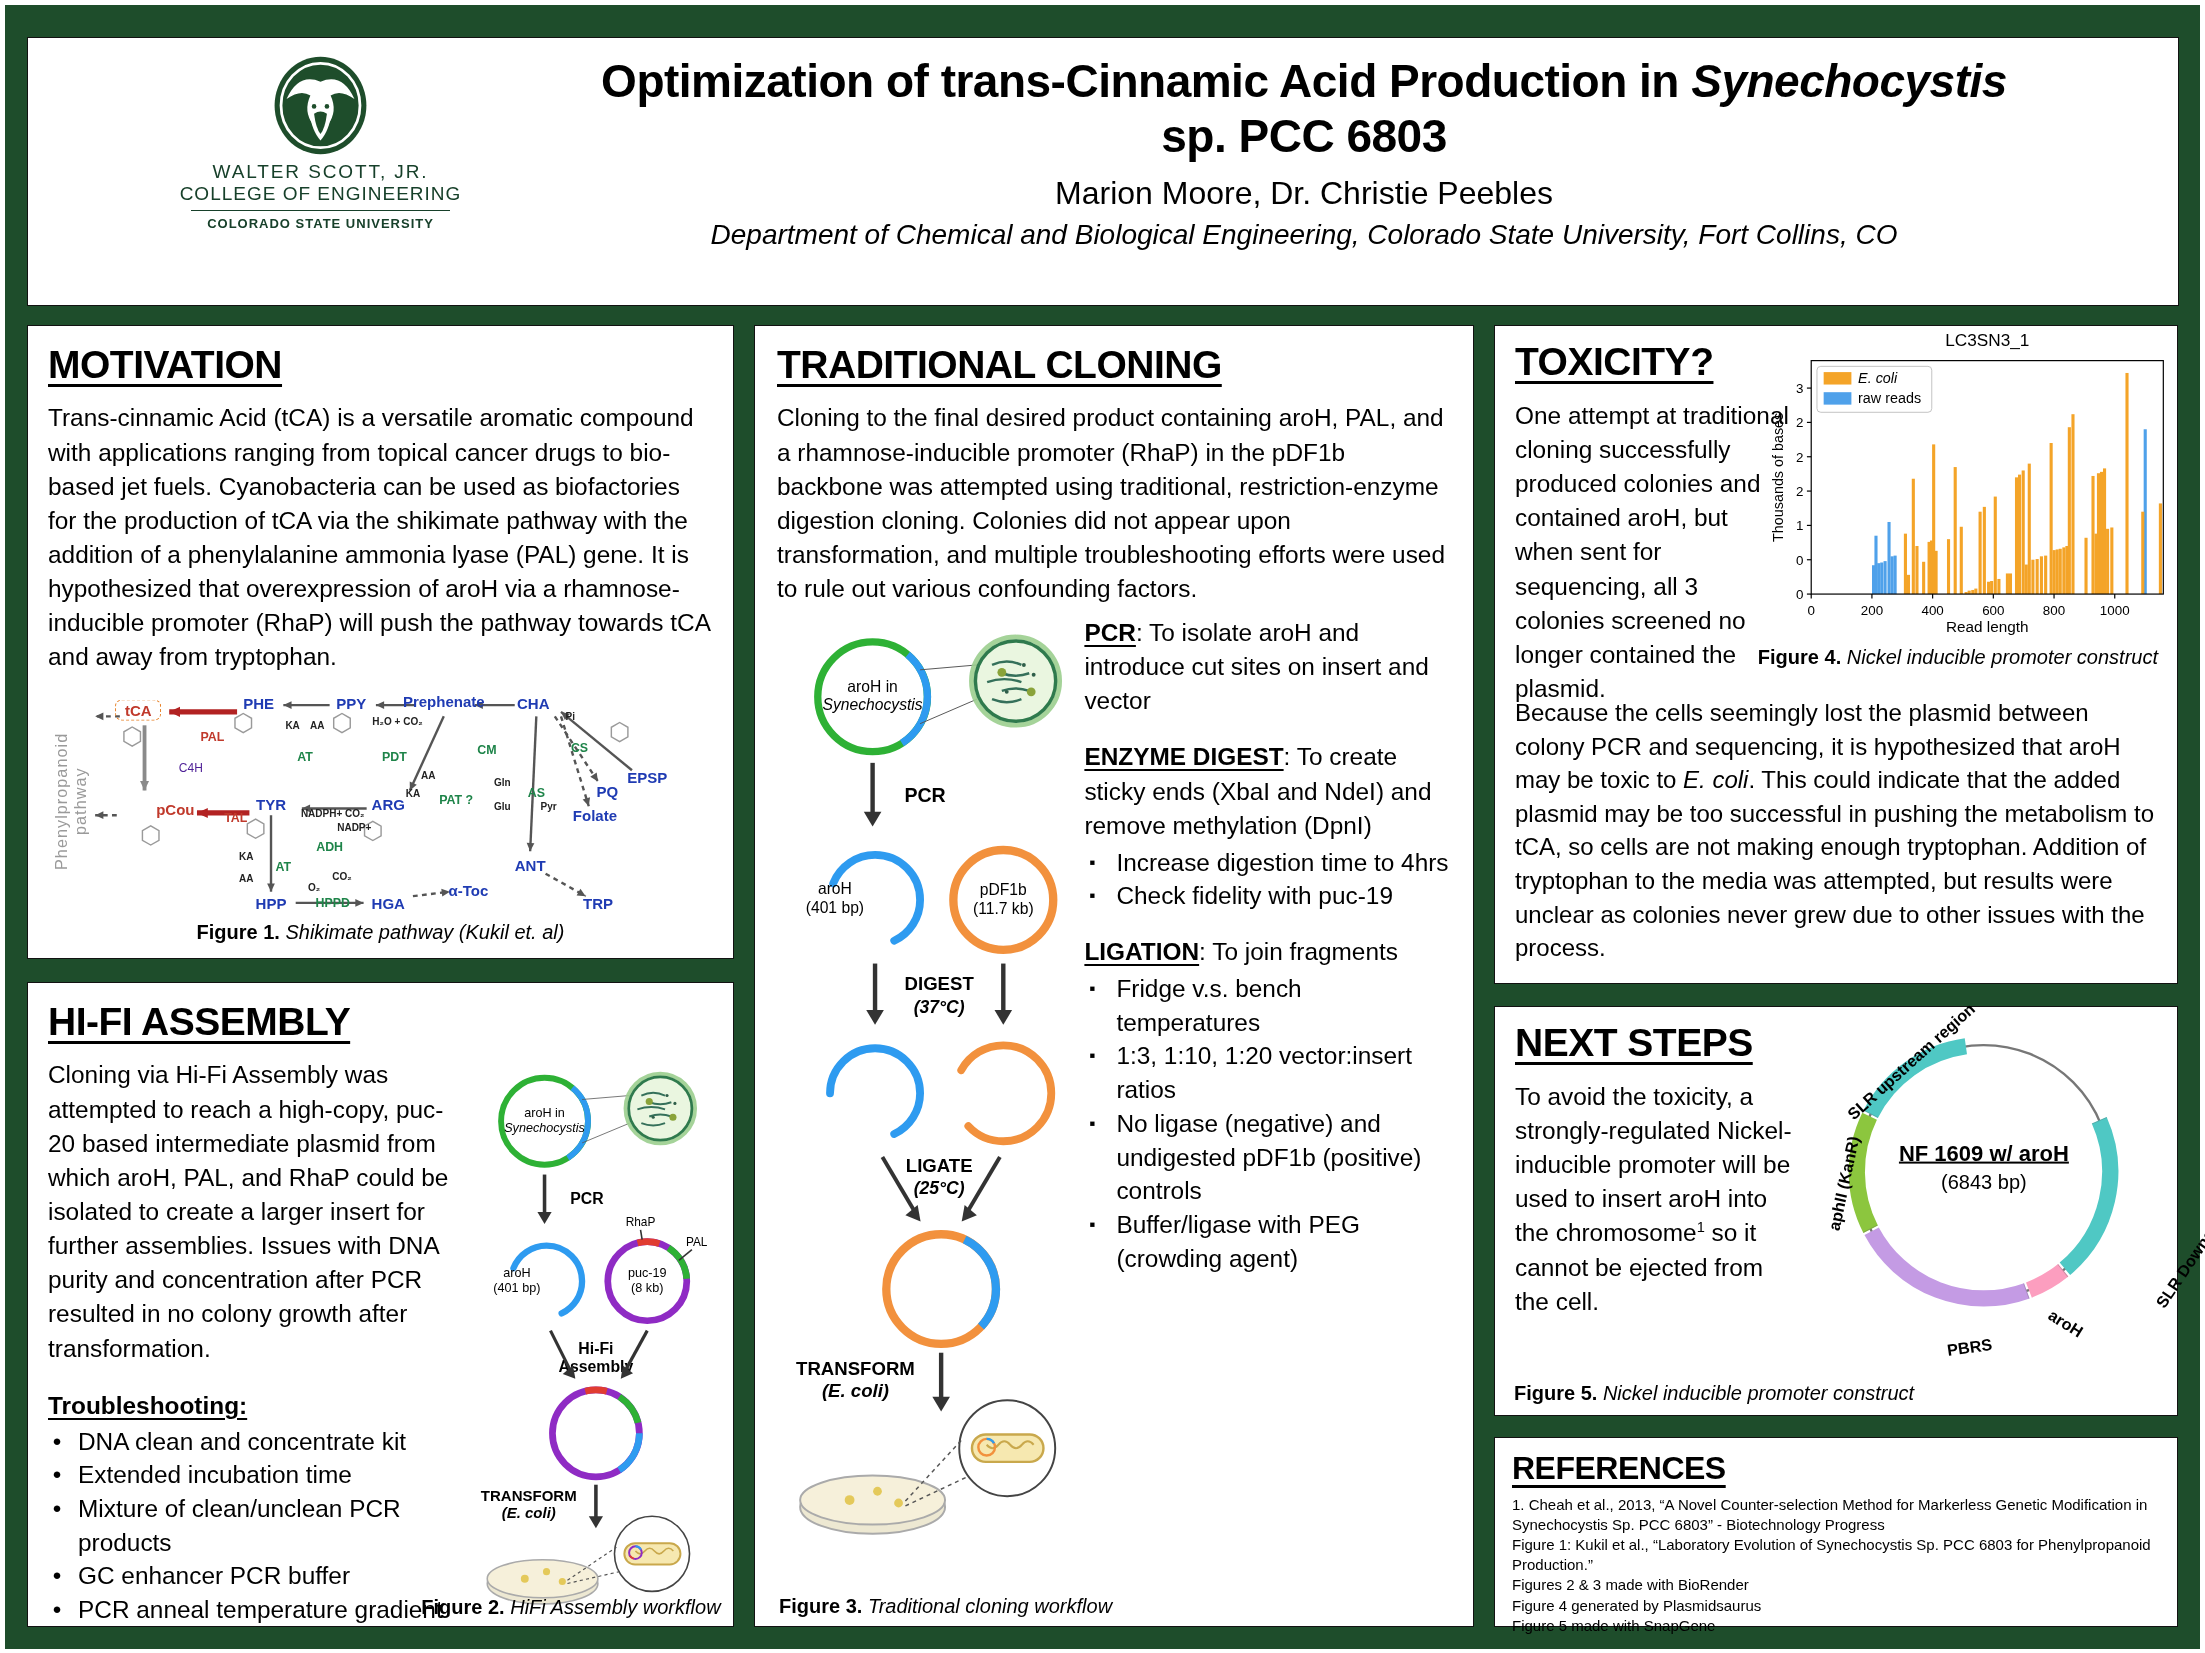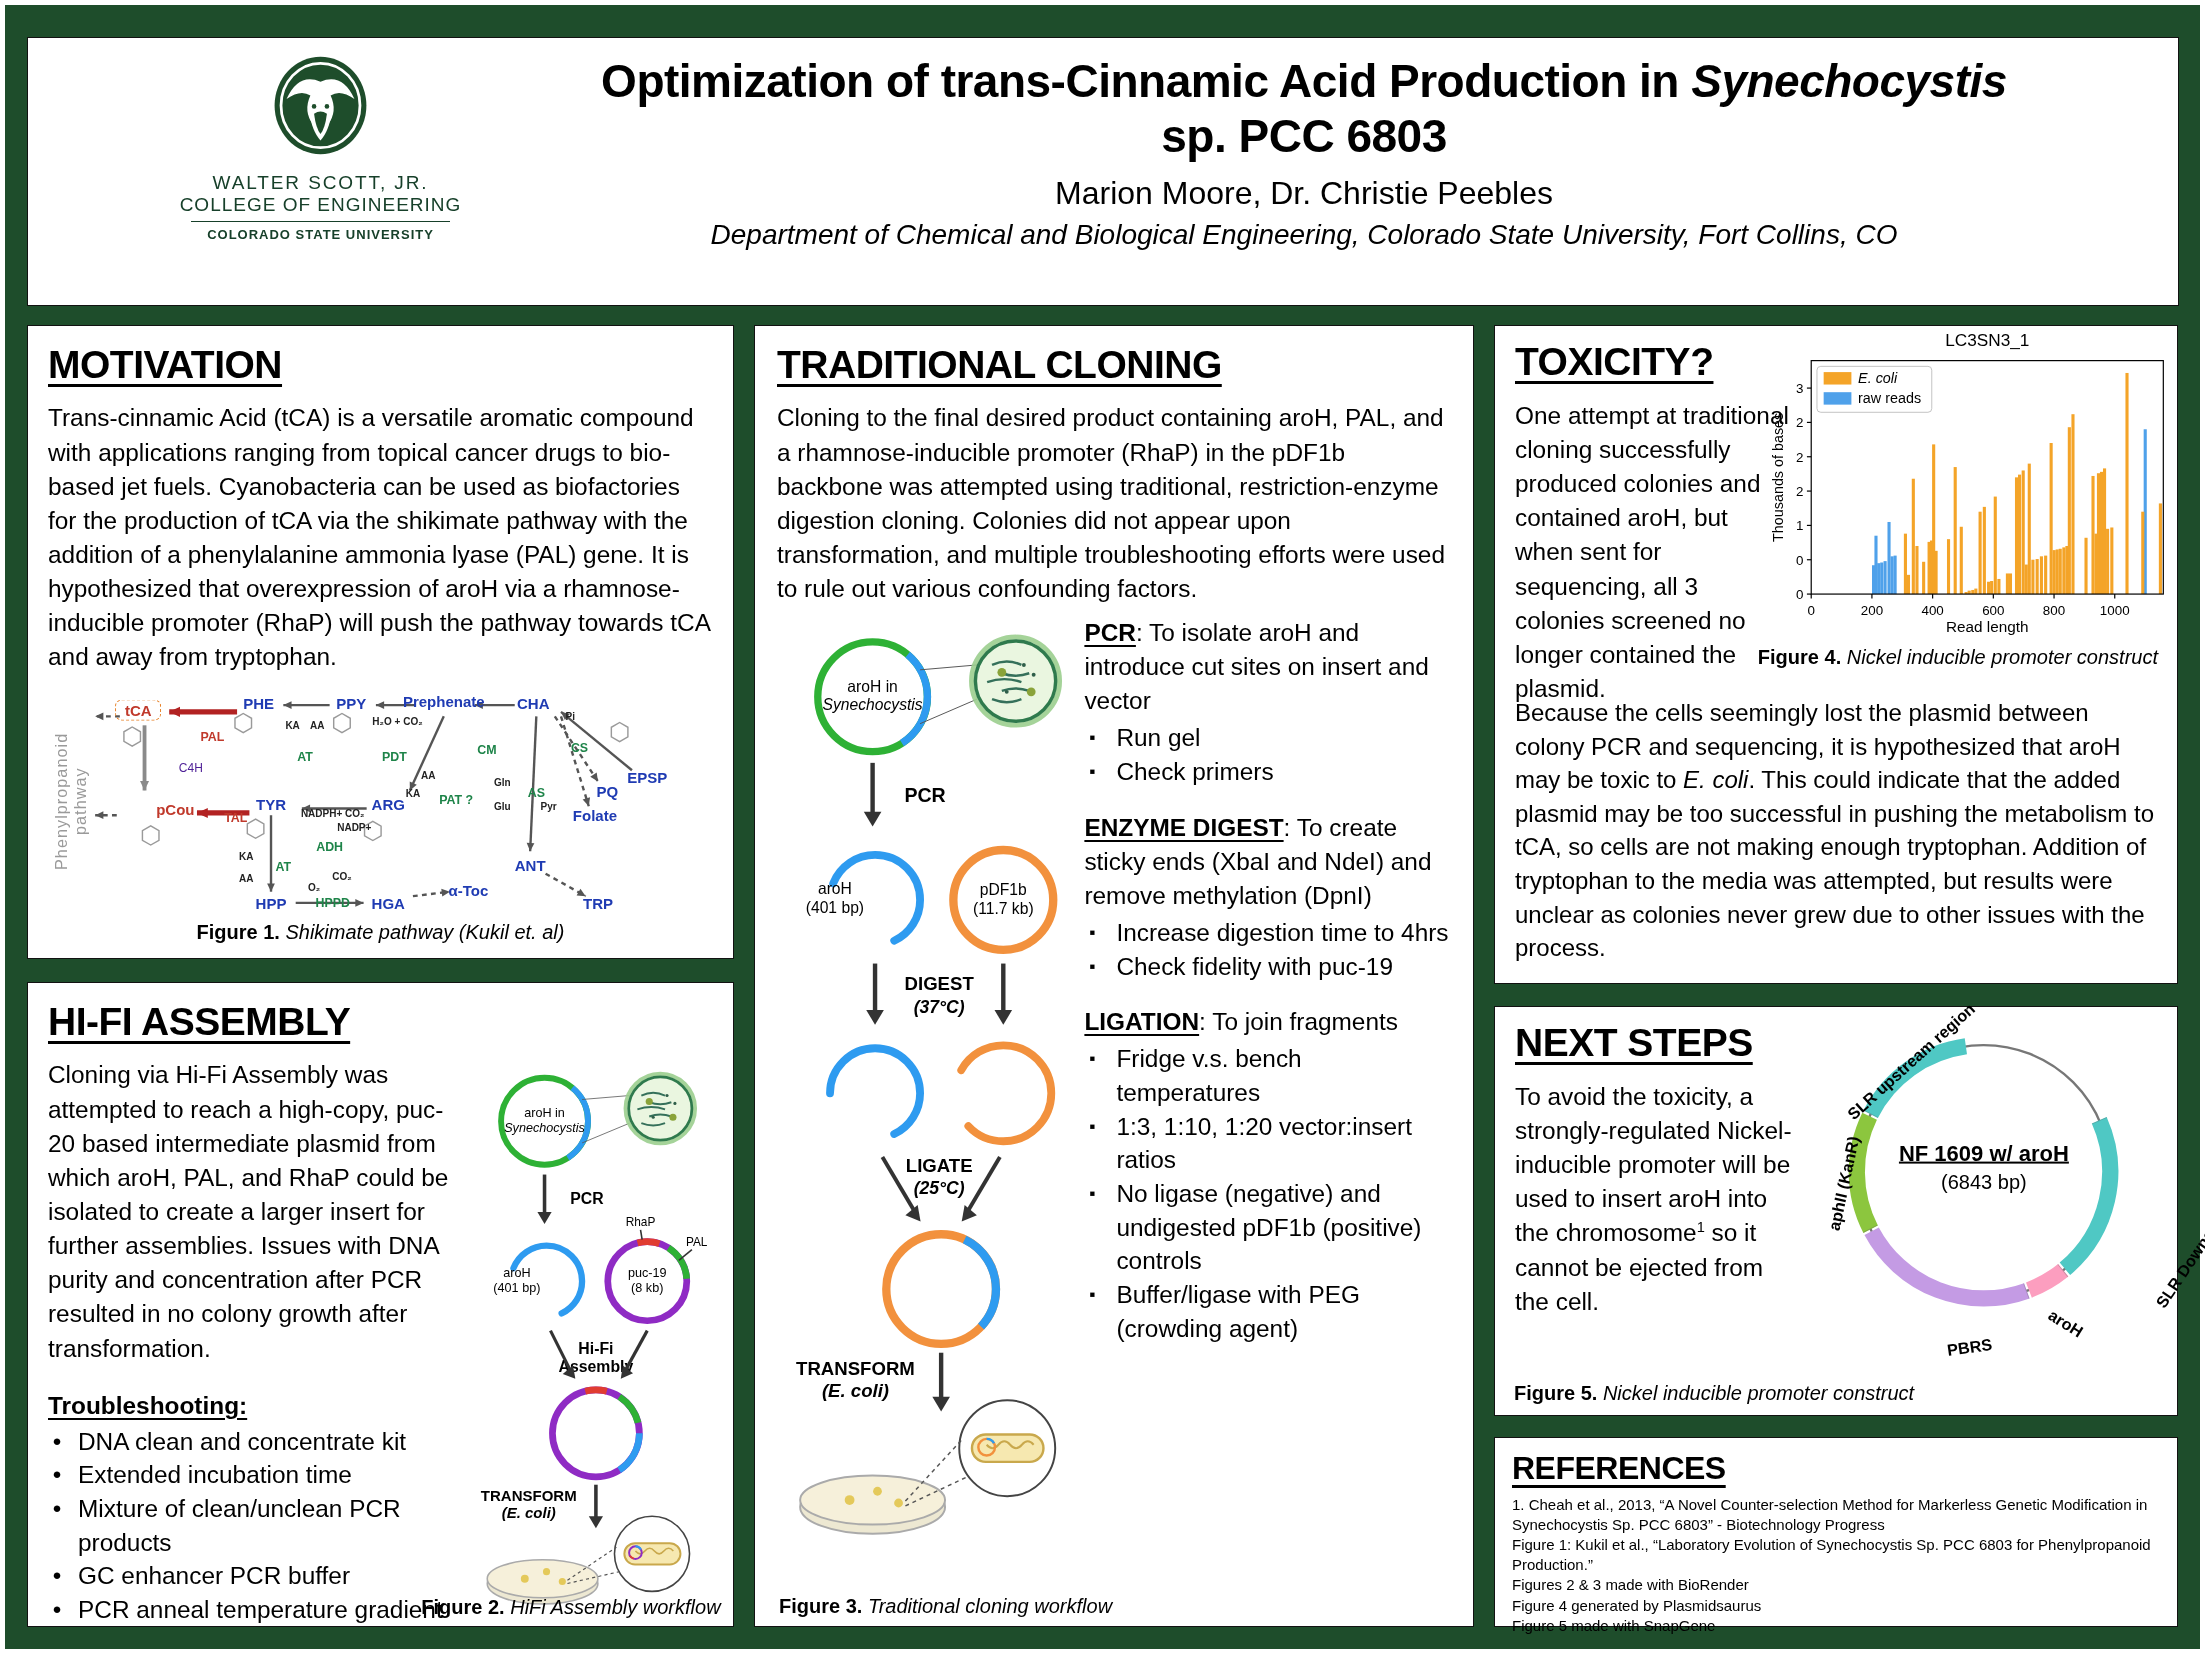--- a/index.html
+++ b/index.html
@@ -10,21 +10,21 @@
   .green-bg{position:absolute;left:4.8px;top:4.8px;right:4.8px;bottom:4.8px;background:#1E4D2B;}
   .panel{position:absolute;background:#fff;border:1.4px solid #121212;box-sizing:border-box;}
   .h1{font-size:39px;font-weight:800;text-decoration:underline;text-decoration-thickness:2.9px;text-underline-offset:5.7px;letter-spacing:-0.5px;margin:0 0 14.4px 0;}
   .body-t{font-size:24.4px;line-height:1.40;}
   .caption{font-size:20px;}
   .caption b{font-weight:800;}
   .caption i{font-style:italic;}
   
   #header{left:27px;top:37px;width:2152px;height:269px;}
   .logo-wrap{position:absolute;left:144px;top:17px;width:297px;text-align:center;}
-  .logo-l1{font-size:19px;letter-spacing:1.9px;color:#17402a;margin-top:14px;}
+  .logo-l1{font-size:19px;letter-spacing:1.9px;color:#17402a;margin-top:3px;}
   .logo-l2{font-size:19px;letter-spacing:1px;color:#17402a;}
   .logo-rule{height:1.4px;background:#17402a;margin:4.8px 19px;}
   .logo-l3{font-size:13px;font-weight:800;letter-spacing:1px;color:#17402a;}
   .title-wrap{position:absolute;left:469px;right:67px;top:16.3px;text-align:center;}
   .title-line{font-size:46px;font-weight:800;letter-spacing:-0.5px;line-height:1.18;}
   .title-line .it{font-style:italic;}
   .authors{font-size:32px;margin-top:12.4px;}
   .dept{font-size:28px;font-style:italic;margin-top:6.7px;}
   
   #motivation{left:27px;top:325px;width:707px;height:634px;padding:17px 20px;}
@@ -389,24 +389,20 @@
             <circle cx="205" cy="1788" r="9" fill="#E4C95A"></circle>
             <circle cx="248" cy="1812" r="9" fill="#E4C95A"></circle>
         </g>
         <line x1="262" y1="1808" x2="378" y2="1682" stroke="#555" stroke-width="3" stroke-dasharray="8 8"></line>
         <line x1="262" y1="1818" x2="385" y2="1760" stroke="#555" stroke-width="3" stroke-dasharray="8 8"></line>
       </svg>
     </div>
     <div class="trad-text">
       <div class="tblock">
         <span class="sub-h">PCR</span><span class="body-t">: To isolate aroH and introduce cut sites on insert and vector</span>
-        <ul class="sq">
-          <li>Run gel</li>
-          <li>Check primers</li>
-        </ul>
       </div>
       <div class="tblock">
         <span class="sub-h">ENZYME DIGEST</span><span class="body-t">: To create sticky ends (XbaI and NdeI) and remove methylation (DpnI)</span>
         <ul class="sq">
           <li>Increase digestion time to 4hrs</li>
           <li>Check fidelity with puc-19</li>
         </ul>
       </div>
       <div class="tblock">
         <span class="sub-h">LIGATION</span><span class="body-t">: To join fragments</span>

